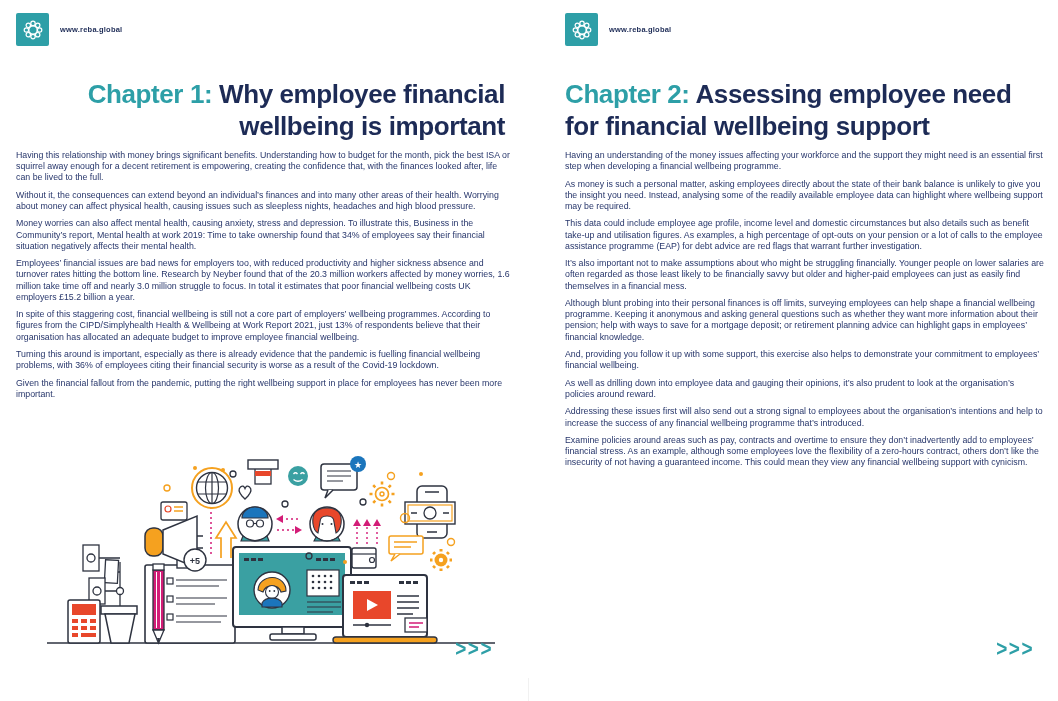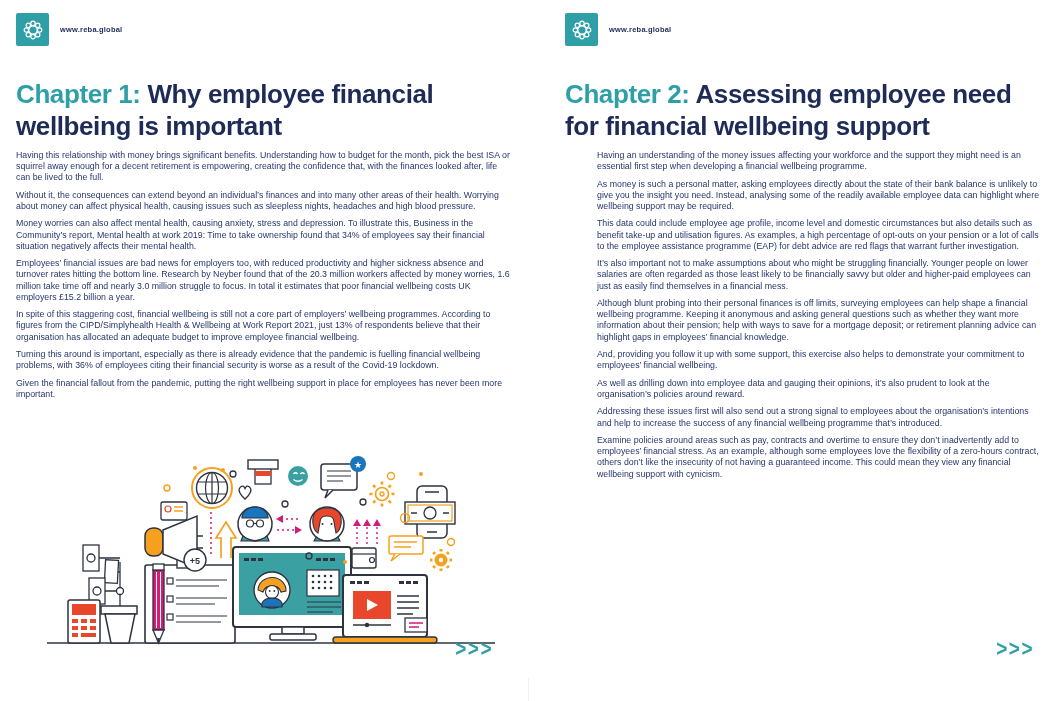--- a/index.html
+++ b/index.html
@@ -13,27 +13,27 @@
   #page2{left:529px;width:529px;}
   .gutter{position:absolute;left:528px;top:0;width:1px;height:701px;background:#f1f1f1;}
 
   .brand{position:absolute;top:13px;display:flex;align-items:center;gap:11px;}
   #page1 .brand{left:16px;}
   #page2 .brand{left:36px;}
   .logo{width:33px;height:33px;border-radius:2px;background:#2E9FA7;display:flex;align-items:center;justify-content:center;}
   .brand-url{font-size:7.5px;letter-spacing:.2px;color:#1D2B56;font-weight:700;}
 
   .title{position:absolute;top:62px;font-weight:700;font-size:26px;line-height:1.22;letter-spacing:-0.4px;color:#1D2B56;}
-  #page1 .title{left:16px;right:24px;}
+  #page1 .title{left:16px;right:24px;text-align:right;}
   #page2 .title{left:36px;right:14px;}
   .title .chap{color:#2D9FA7;}
 
   .paras{position:absolute;top:150px;}
   #page1 .paras{left:16px;right:17px;}
-  #page2 .paras{left:36px;right:13px;margin-left:32px;}
+  #page2 .paras{left:36px;right:13px;}
   .paras p{margin:0 0 6.3px 0;font-size:8.8px;line-height:1.27;color:#27366B;}
   .paras .link{}
 
   .illus{position:absolute;}
   #illus1{left:45px;top:450px;}
 
   .next{
     position:absolute;bottom:20px;color:#2E9FA7;font-weight:700;
     font-size:19px;letter-spacing:1.5px;transform:scaleY(1.2);line-height:1;
   }

